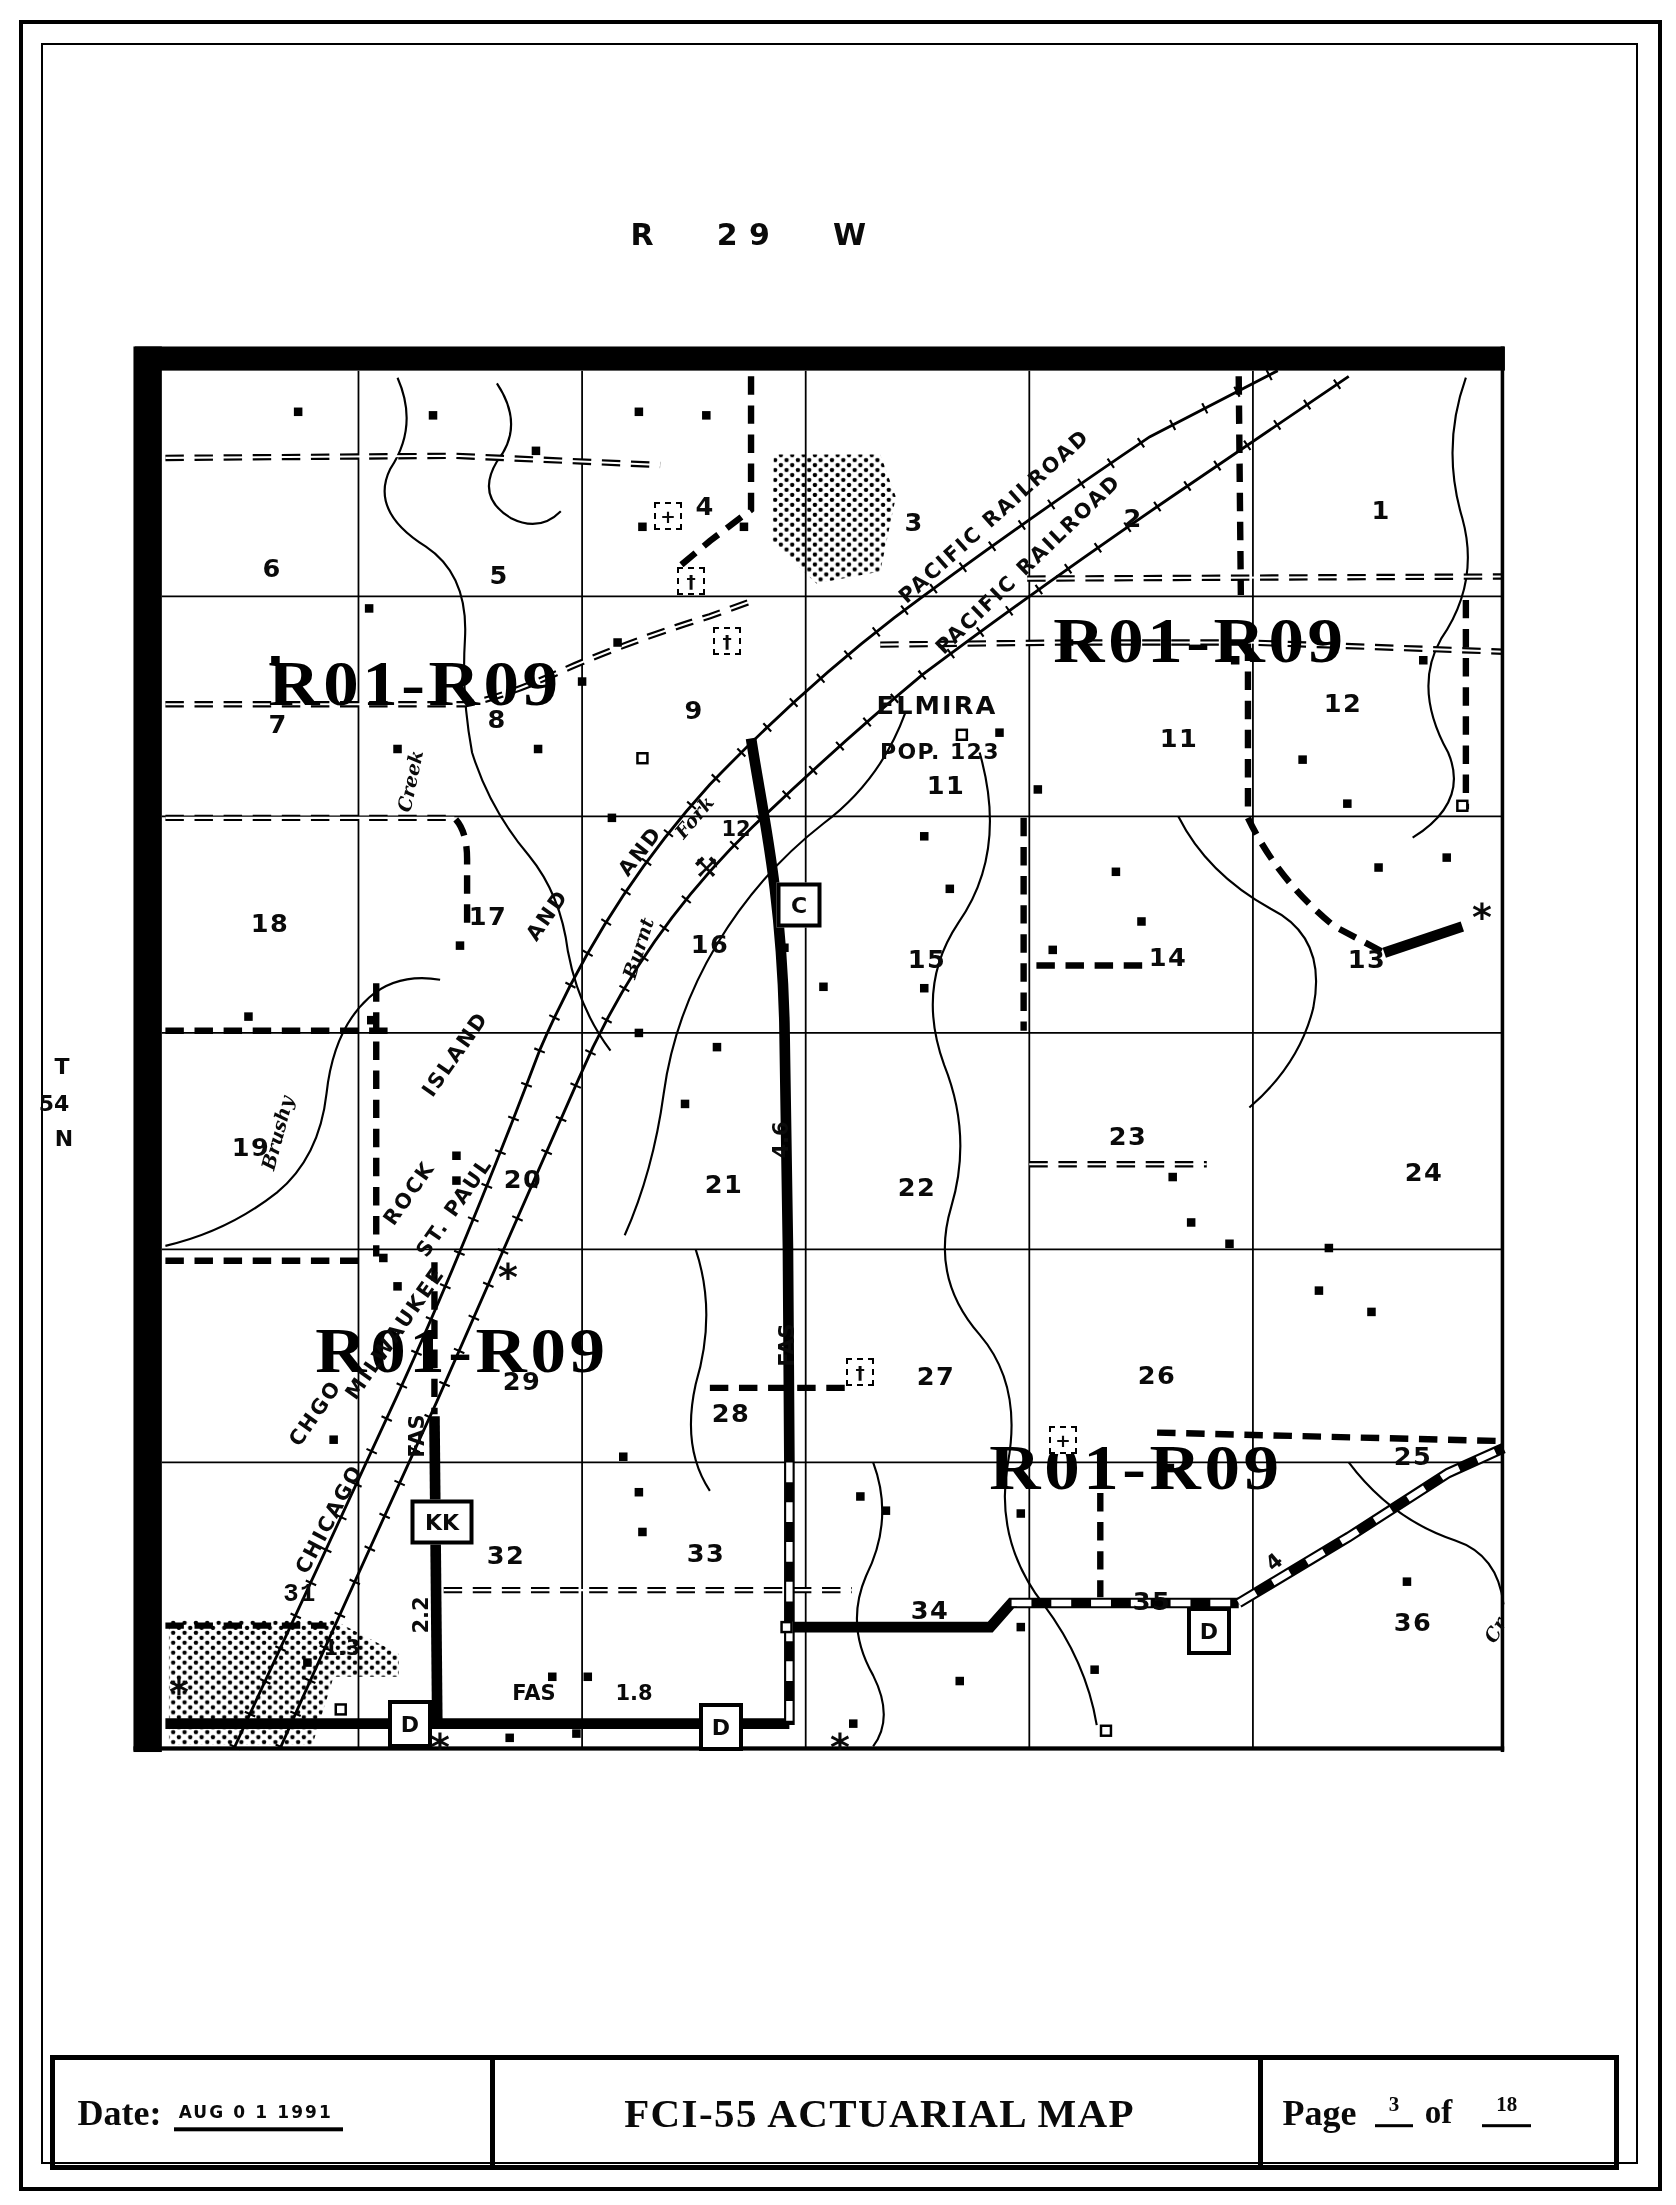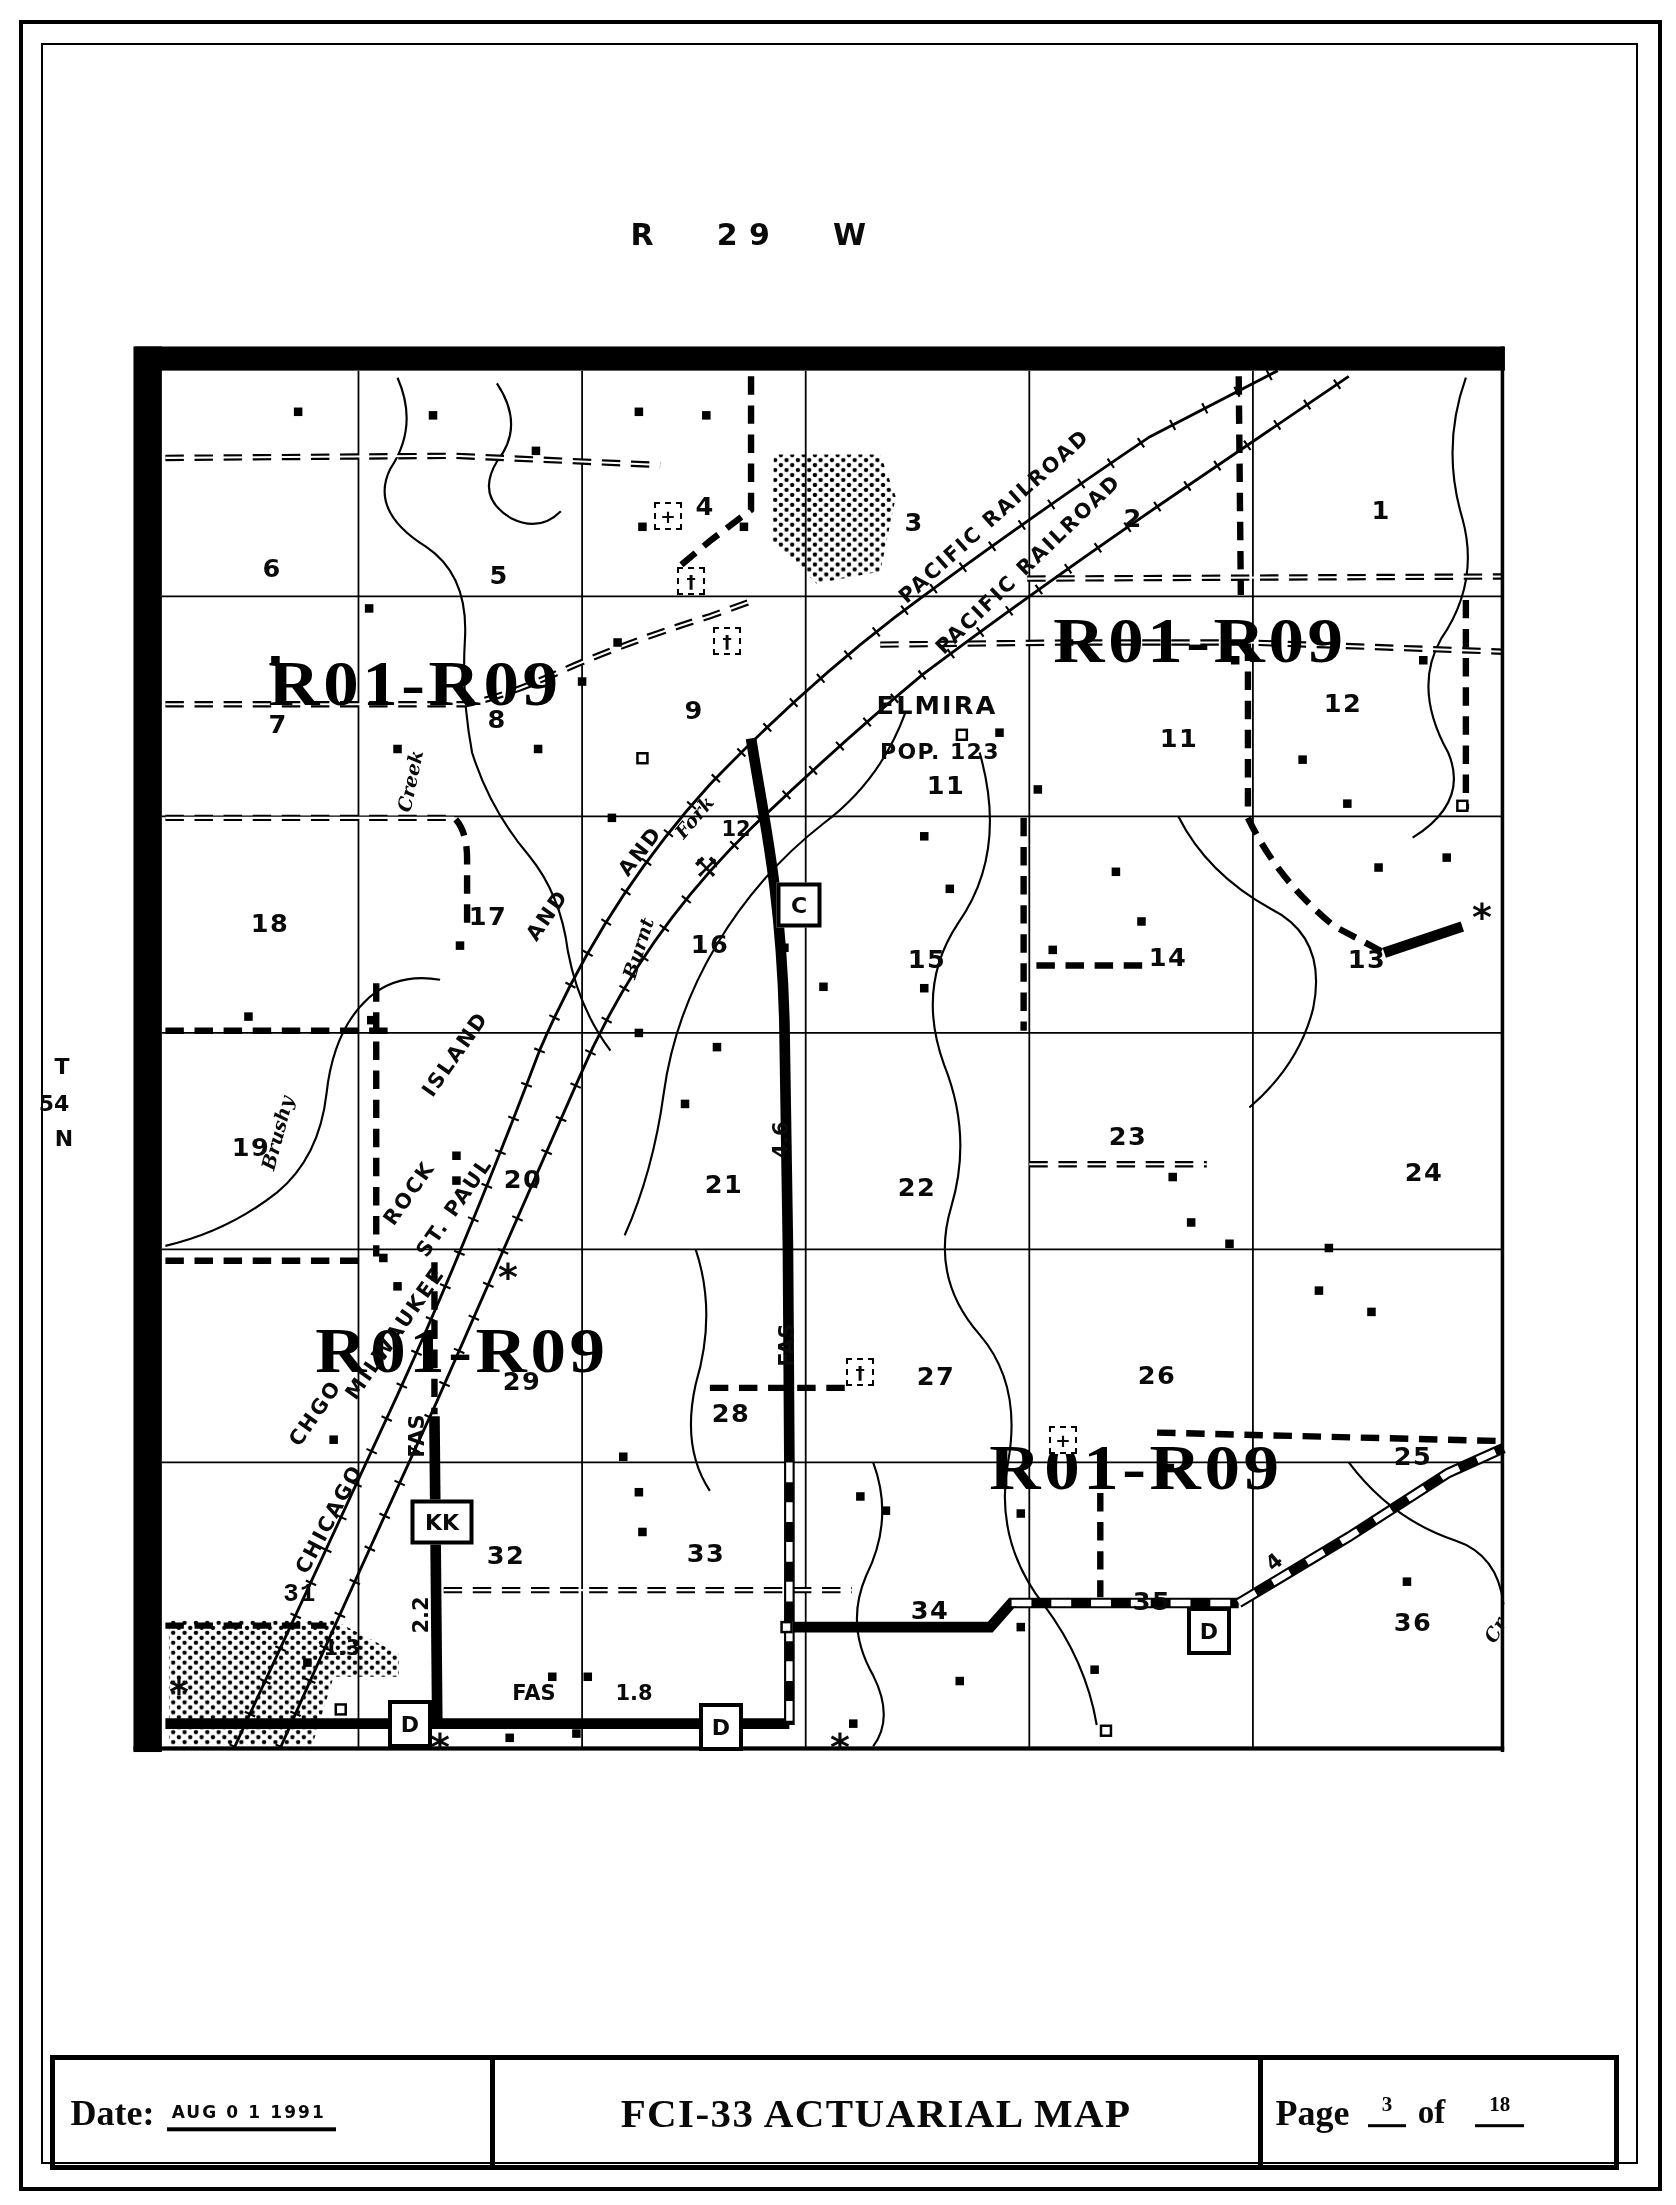--- a/index.html
+++ b/index.html
@@ -28,21 +28,21 @@
              font-size:22px;font-weight:700;transform:translate(-50%,-50%);}
   .sym{font-size:30px;font-weight:700;line-height:1;}
   .sym-church{width:24px;height:24px;border:2.1px dashed #000;display:flex;align-items:center;justify-content:center;
               font-size:18.5px;font-weight:700;background:#fff;}
   
   .footer-box{left:50px;top:2055px;width:1559px;height:105px;border:5px solid #000;display:flex;}
   .fcell{height:100%;display:flex;align-items:center;}
   .fcell1{width:419px;border-right:5px solid #000;padding-left:15.6px;}
   .fcell2{width:763px;border-right:5px solid #000;justify-content:center;}
   .fcell3{flex:1;padding-left:12.8px;}
-  .serifbold{font-family:"Liberation Serif",serif;font-weight:700;}
+  .serifbold{font-family:"Liberation Serif",serif;font-weight:700;margin-left:7px;}
   .date-label{font-size:36px;}
   .date-value{font-size:17px;font-weight:700;letter-spacing:2.1px;margin-left:12.8px;
               border-bottom:4.3px solid #000;padding:0 10px 4.3px 4.3px;transform:translateY(4.3px);}
   .map-title{font-size:41px;letter-spacing:1.4px;}
   .page-label{font-size:36px;}
   .of-label{font-size:33px;margin:0 11.4px;}
   .pg-num{font-family:"Liberation Serif",serif;font-size:21px;font-weight:700;
           border-bottom:3.6px solid #000;padding:0 14px 7px 14px;margin-left:18.5px;transform:translateY(-2.8px);}
 </style>
 </head>
@@ -311,21 +311,21 @@
     <div class="lbl sym" style="left: 1482px; top: 917px; font-size: 38px;">*</div>
     <div class="lbl sym" style="left: 179px; top: 1692px; font-size: 38px;">*</div>
   </div>
 
 <div class="abs footer-box">
   <div class="fcell fcell1">
     <span class="serifbold date-label">Date:</span>
     <span class="date-value">AUG 0 1 1991</span>
   </div>
   <div class="fcell fcell2">
-    <span class="serifbold map-title">FCI-33 ACTUARIAL MAP</span>
+    <span class="serifbold map-title">FCI-55 ACTUARIAL MAP</span>
   </div>
   <div class="fcell fcell3">
     <span class="serifbold page-label">Page</span>
     <span class="pg-num">3</span>
     <span class="serifbold of-label">of</span>
     <span class="pg-num">18</span>
   </div>
 </div>
 
 

